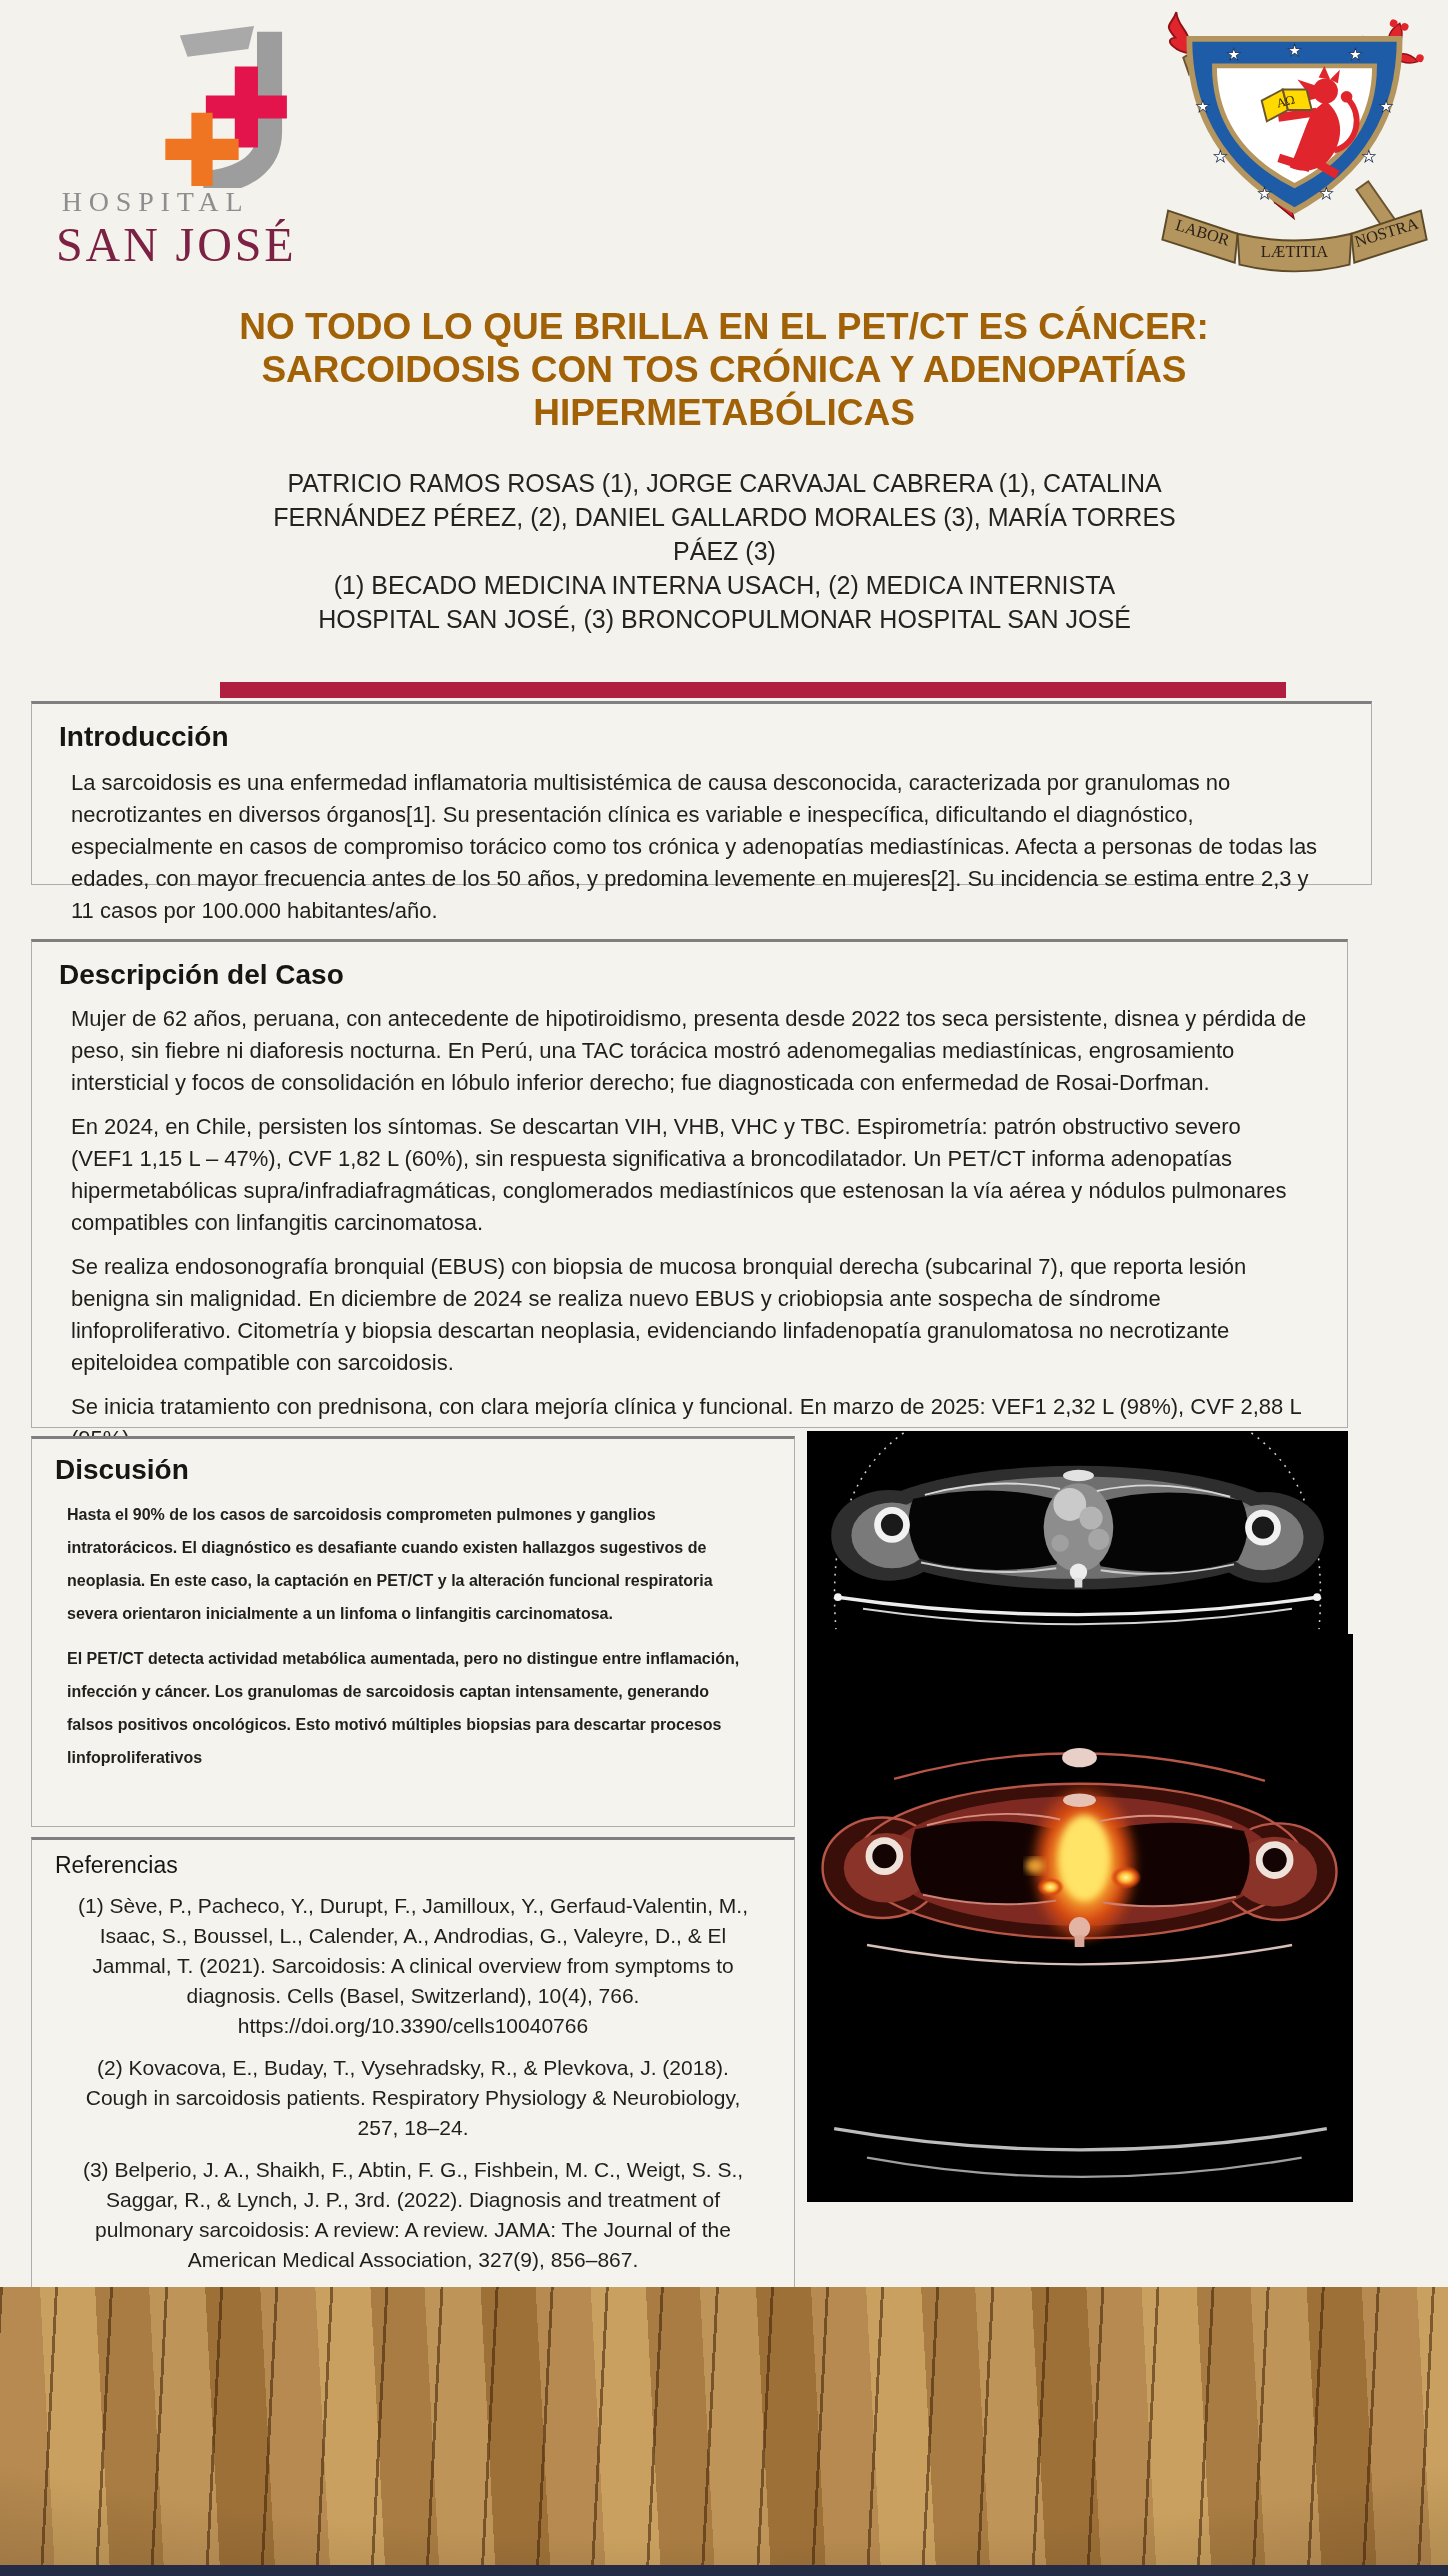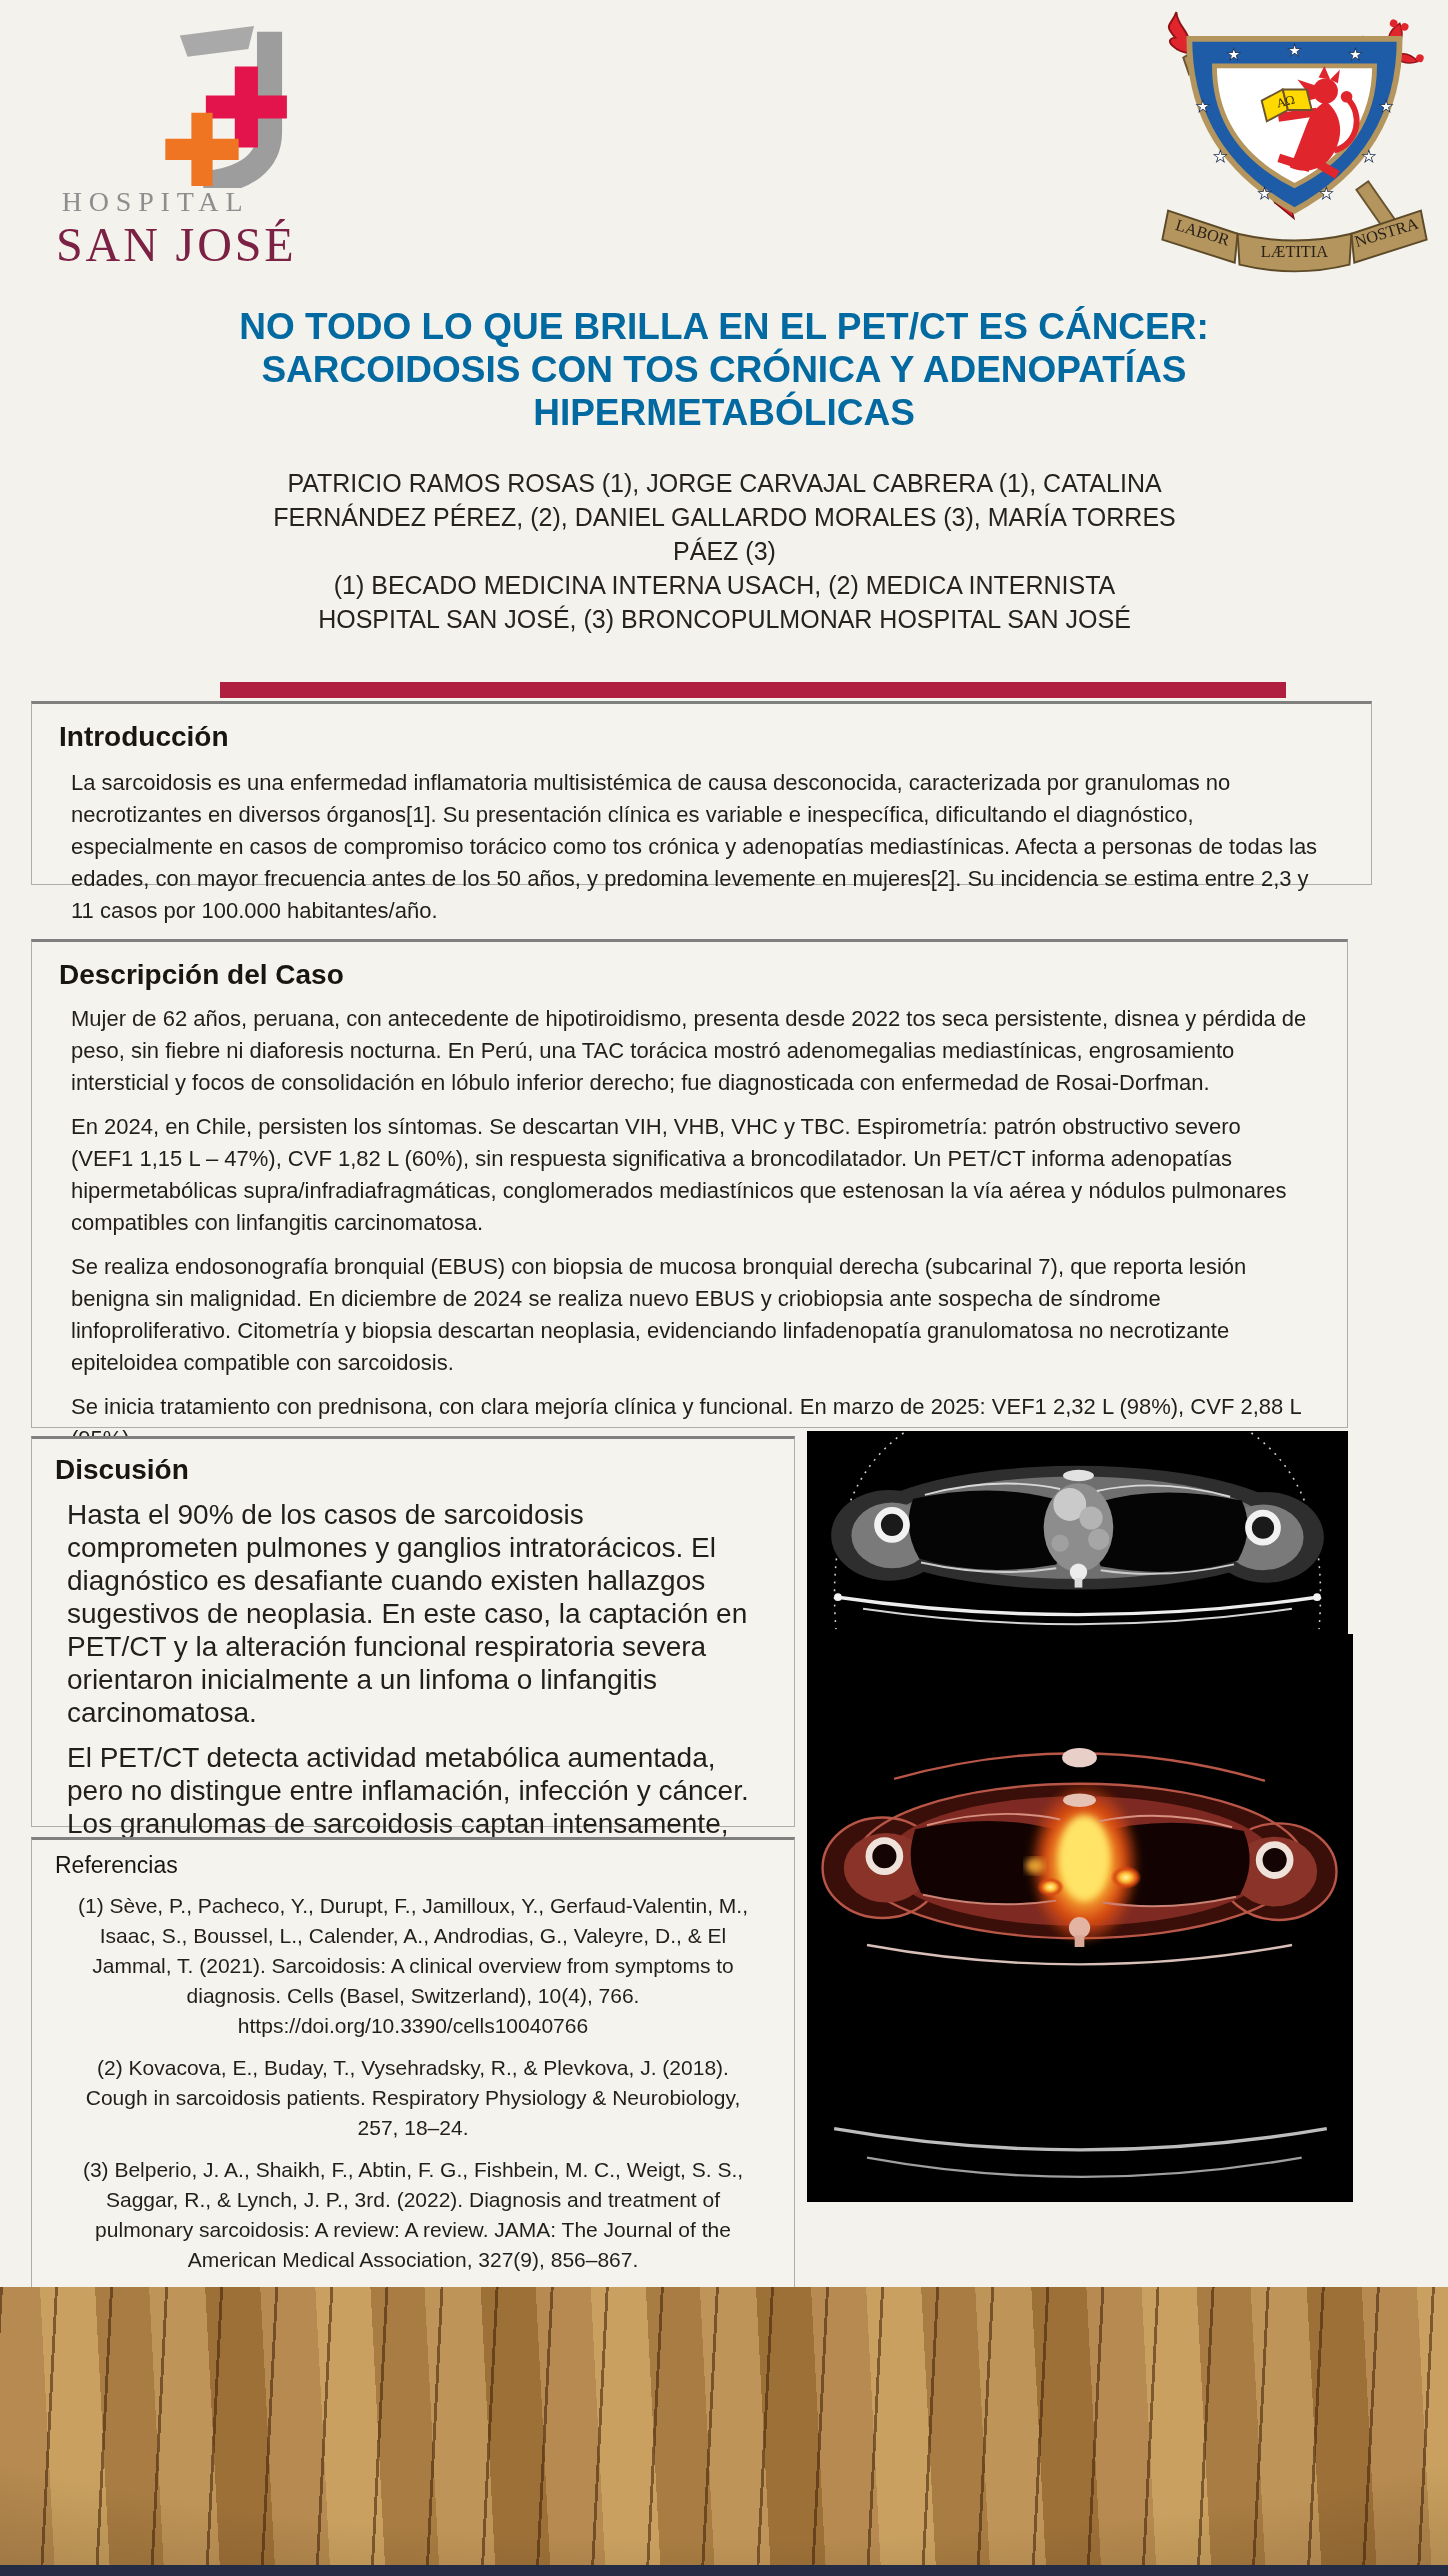--- a/index.html
+++ b/index.html
@@ -13,41 +13,41 @@
   .logo{position:absolute; left:56px; top:24px; width:319px; height:249px;}
   .logo svg{position:absolute;left:0;top:0;}
   .logo-hospital{position:absolute; left:5.8px; top:162px; font-family:"Liberation Serif",serif;
     font-size:28px; letter-spacing:6.8px; color:#8e8e8e;text-align:center;}
   .logo-sanjose{position:absolute; left:0px; top:193px; font-family:"Liberation Serif",serif;
     font-size:48px; letter-spacing:2.9px; color:#7b2143;}
   .crest{position:absolute; left:1145px; top:5.8px; width:299px; height:280px;}
   .title{
     position:absolute; left:164px; top:305px; width:1120px;
     text-align:center; font-size:37px; font-weight:800; line-height:43px;
-    letter-spacing:0px; color:#0369a1; white-space:pre-line;
+    letter-spacing:0px; color:#a16207; white-space:pre-line;
   }
   .authors{
     position:absolute; left:145px; top:458px; width:1159px;
     text-align:center; font-size:25px; font-weight:400; line-height:34px;
     color:#262220; white-space:pre-line;margin-top:8px;
   }
   .accent-bar{position:absolute; left:220px; top:682px; width:1066px; height:15.5px; background:#b01f40;}
   
   .box{
     position:absolute; background:#f5f3ee;
     border:1.9px solid #adadad; border-top:3.9px solid #7f7f7f;
     box-sizing:border-box; padding:13.5px 27px 9.7px 27px;
   }
   .box h2{margin:3.9px 0 9.7px 0; font-size:28px; font-weight:700; color:#181512;}
   .box p{margin:12px; font-size:22px; line-height:32px; color:#211e1b;}
   .box-intro{left:31px; top:701px; width:1341px; height:184px;}
   .box-intro p{margin-top:13.5px;}
   .box-caso{left:31px; top:939px; width:1317px; height:489px;}
   .box-disc{left:31px; top:1436px; width:764px; height:391px; padding:11.6px 23px;}
-  .box-disc p{font-size:28px; line-height:33px;}
+  .box-disc p{font-size:16px; line-height:33px;font-weight:bold;}
   .box-refs{left:31px; top:1837px; width:764px; height:490px; padding:9.7px 23px;}
   .box-refs h2{font-size:23px; font-weight:400; margin:1.9px 0 3.9px 0;}
   .box-refs p{font-size:21px; line-height:30px;text-align:center;}
   
   .fig{position:absolute; background:#000;}
   .fig-ct{left:807px; top:1431px; width:541px; height:203px;}
   .fig-pet{left:807px; top:1634px; width:546px; height:568px;}
   
   .floor{
     position:absolute; left:0; top:2287px; width:1449px; height:289px;

